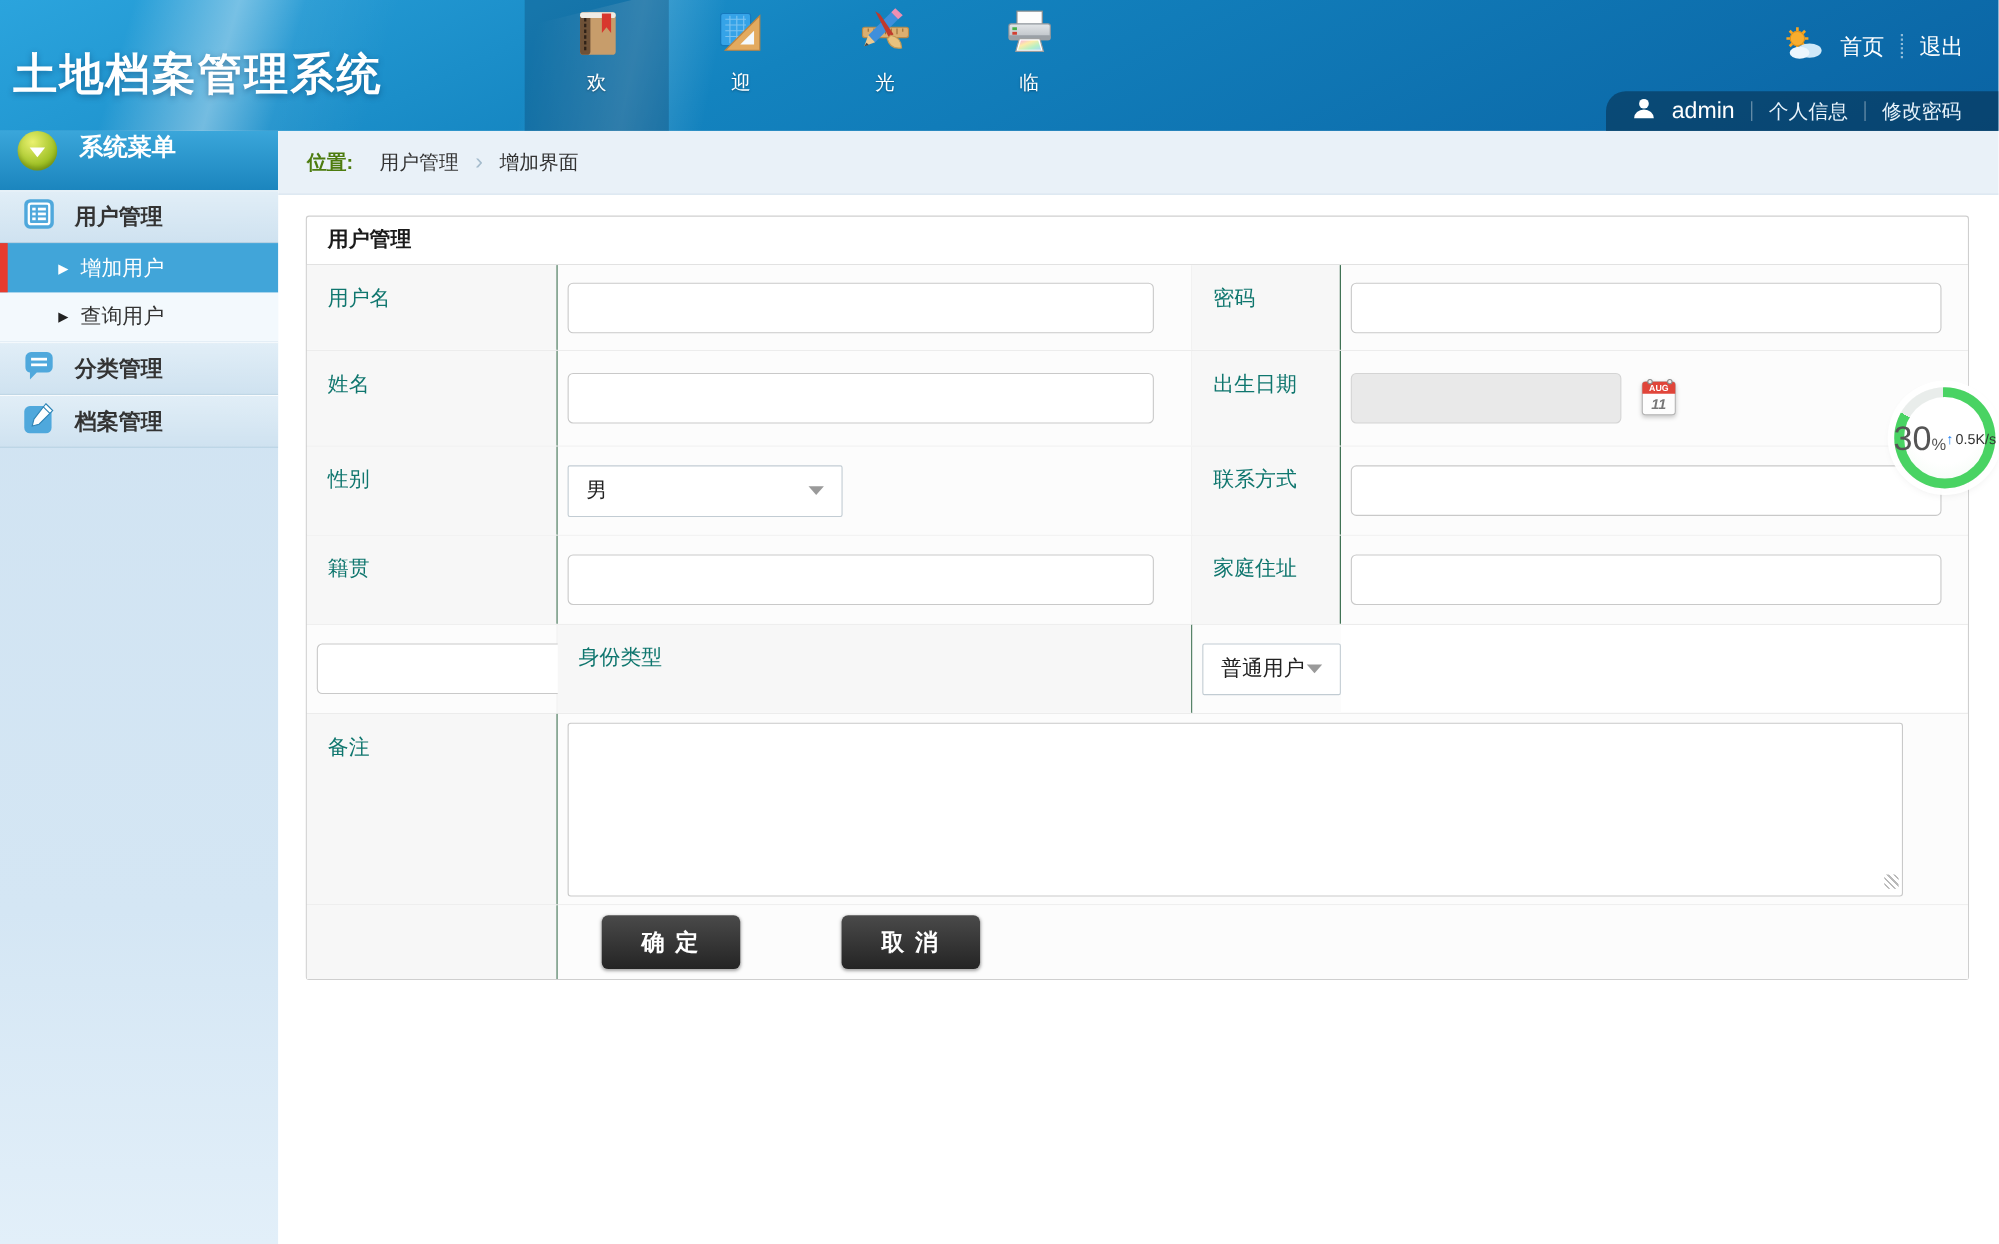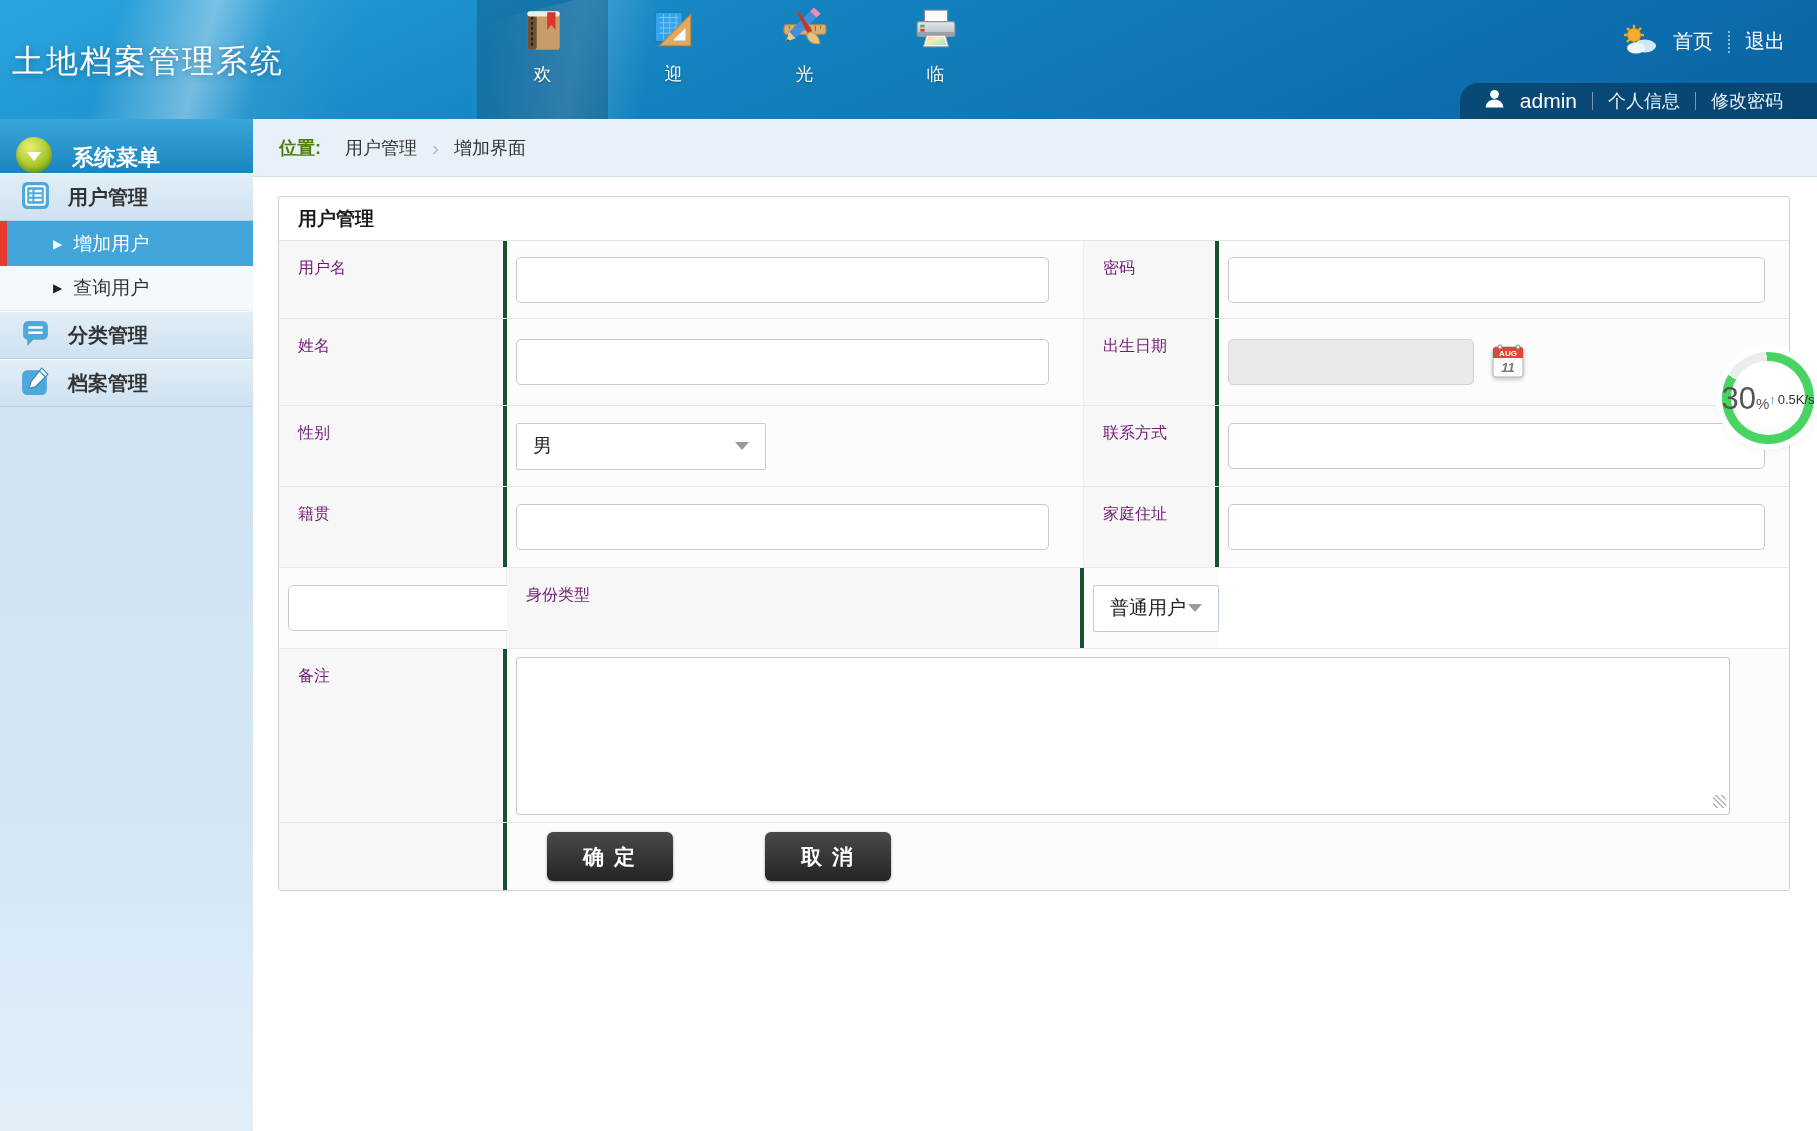--- a/index.html
+++ b/index.html
@@ -6,41 +6,41 @@
   html,body { width:1817px; height:1131px; }
   body { font-family:"Liberation Sans","DejaVu Sans",sans-serif; background:#fff; overflow:hidden; }
   .app { position:relative; width:1817px; height:1131px; }
 
   
   .hdr { position:relative; height:119px; background:linear-gradient(155deg,#2ba4dd 0%,#1383bf 40%,#0a63a3 100%); overflow:hidden; }
   .hdr .streak1 { position:absolute; left:-120px; top:-60px; width:780px; height:300px; transform:rotate(-9deg); pointer-events:none;
     background:linear-gradient(115deg, rgba(255,255,255,0) 30%, rgba(255,255,255,.38) 41%, rgba(255,255,255,.06) 48%, rgba(255,255,255,0) 58%); }
   .hdr .streak2 { position:absolute; left:60px; top:20px; width:900px; height:260px; transform:rotate(-14deg); pointer-events:none;
     background:linear-gradient(115deg, rgba(255,255,255,0) 45%, rgba(255,255,255,.18) 55%, rgba(255,255,255,0) 63%); }
-  .hdr-title { position:absolute; left:12px; top:40px; font-size:32px; font-weight:normal; color:#fff; letter-spacing:2px;
+  .hdr-title { position:absolute; left:12px; top:40px; font-size:40px; font-weight:bold; color:#fff; letter-spacing:2px;
     text-shadow:0 2px 6px rgba(0,40,80,.4); }
   .hdr-tabs { position:absolute; left:477px; top:0; height:119px; display:flex; }
   .hdr-tab { width:131px; height:119px; display:flex; flex-direction:column; align-items:center; padding-top:7px; cursor:pointer; }
   .hdr-tab.active { background:rgba(3,40,75,.25); }
   .hdr-tlabel { color:#fff; font-size:18px; margin-top:5px; text-shadow:0 1px 2px rgba(0,0,0,.35); }
   .hdr-nav { position:absolute; top:24px; right:32px; display:flex; align-items:center; gap:15px; color:#fff; font-size:20px; }
   .hdr-nav-link { cursor:pointer; }
   .hdr-nav .dotted-sep { height:22px; border-left:2px dotted rgba(255,255,255,.55); }
   .userbar { position:absolute; right:0; bottom:0; height:36px; padding:0 34px 0 24px; background:rgba(6,38,63,.5);
     border-radius:18px 0 0 0; display:flex; align-items:center; gap:15px; color:#e8f3fb; font-size:18px; }
   .userbar .uname { font-size:21px; font-weight:normal; color:#fff; }
   .userbar .usep { height:18px; border-left:1px solid rgba(255,255,255,.45); }
   .userbar-link { cursor:pointer; }
 
   
   .body-row { display:flex; height:1012px; }
 
   
   .sidebar { width:253px; flex-shrink:0; background:linear-gradient(#cfe2f1 0%, #d4e6f4 70%, #e2eff9 100%); }
-  .menu-header { height:54px; background:linear-gradient(#3aa6da,#1b85be); display:flex; align-items:flex-end; padding-left:16px; }
+  .menu-header { height:54px; background:linear-gradient(#3aa6da,#1b85be); display:flex; align-items:flex-start; padding-left:16px; }
   .menu-circle { width:36px; height:36px; border-radius:50%; flex-shrink:0;
     background:radial-gradient(circle at 38% 28%, #eaf170, #9cbf22 65%, #7aa414); box-shadow:inset 0 -3px 4px rgba(0,0,0,.2);
     display:flex; align-items:center; justify-content:center; }
   .menu-caret { width:0; height:0; border-left:7px solid transparent; border-right:7px solid transparent; border-top:9px solid #fff; margin-top:2px; }
   .menu-title { color:#fff; font-size:22px; font-weight:bold; margin-left:20px; }
   .cat-item { height:48px; background:linear-gradient(#e1eef7,#cfe2f0); border-top:1px solid rgba(255,255,255,.85);
     border-bottom:1px solid #b6d0e2; display:flex; align-items:center; padding-left:20px; cursor:pointer; }
   .cat-label { font-size:20px; font-weight:bold; color:#333; margin-left:17px; }
   .sub-item { height:45px; display:flex; align-items:center; font-size:19px; cursor:pointer; }
   .sub-item.active { background:#41a5d9; color:#fff; border-left:7px solid #e73b2e; padding-left:46px; }
@@ -59,21 +59,21 @@
 
   .panel { margin:19px 27px 0 25px; border:1px solid #cfcfcf; border-radius:3px; background:#fff; }
   .panel-header { height:44px; line-height:44px; padding-left:19px; font-size:19px; font-weight:bold; color:#1a1a1a;
     border-bottom:1px solid #e2e2e2; }
 
   .frow { display:grid; grid-template-columns:228px 577px 135px 1fr; border-bottom:1px solid #e8e8e8; }
   .frow.remark-row, .frow.btn-row { grid-template-columns:228px 1fr; }
   .frow.btn-row { border-bottom:none; }
   .h78{min-height:78px} .h87{min-height:87px} .h81{min-height:81px} .h174{min-height:174px} .h67{min-height:67px}
   .fcell { display:flex; align-items:center; }
-  .flabel { background:#f7f7f7; border-right:4px solid #14532d; padding:17px 8px 0 19px; font-size:16px; color:#701a75;
+  .flabel { background:#f7f7f7; border-right:1px solid #14532d; padding:17px 8px 0 19px; font-size:19px; color:#0f766e;
     align-items:flex-start; }
   .ffield { background:#fcfcfc; padding-left:9px; border-right:1px solid #ededed; }
   .ffield.lastcol { border-right:none; }
 
   .tinput { height:46px; border:1px solid #c9c9c9; border-radius:5px; background:#fff; font-size:18px; padding:0 10px;
     font-family:inherit; color:#222; }
   .w533 { width:533px; } .w537 { width:537px; }
   .tinput:disabled { background:#e9e9e9; border-color:#d4d4d4; }
   .w246 { width:246px; }
   .selectbox { height:47px; border:1px solid #c2ccd3; border-radius:2px; background:#fff; display:flex; align-items:center;

